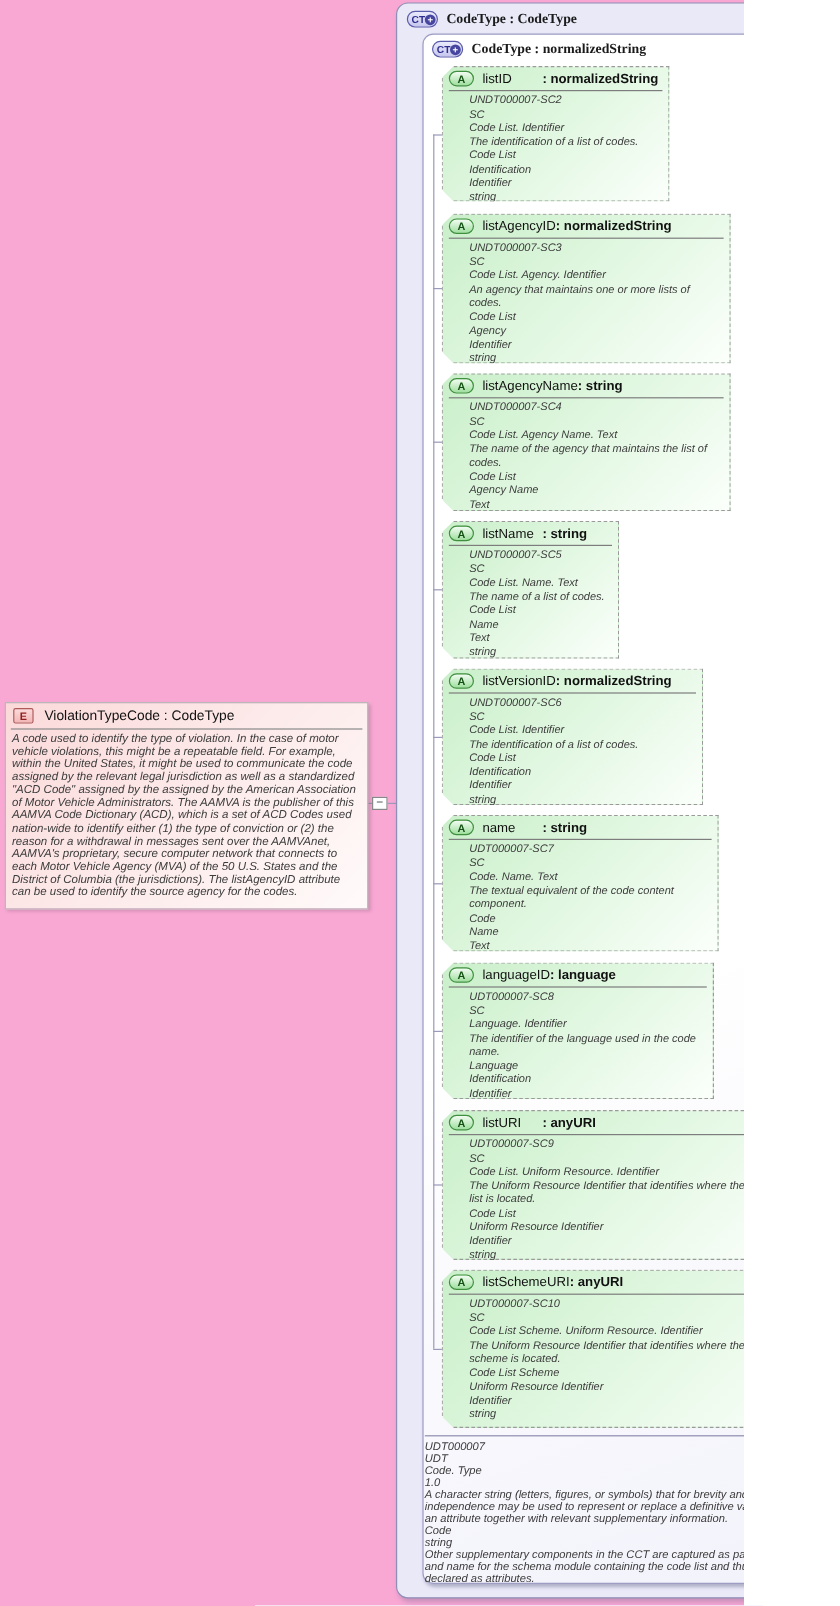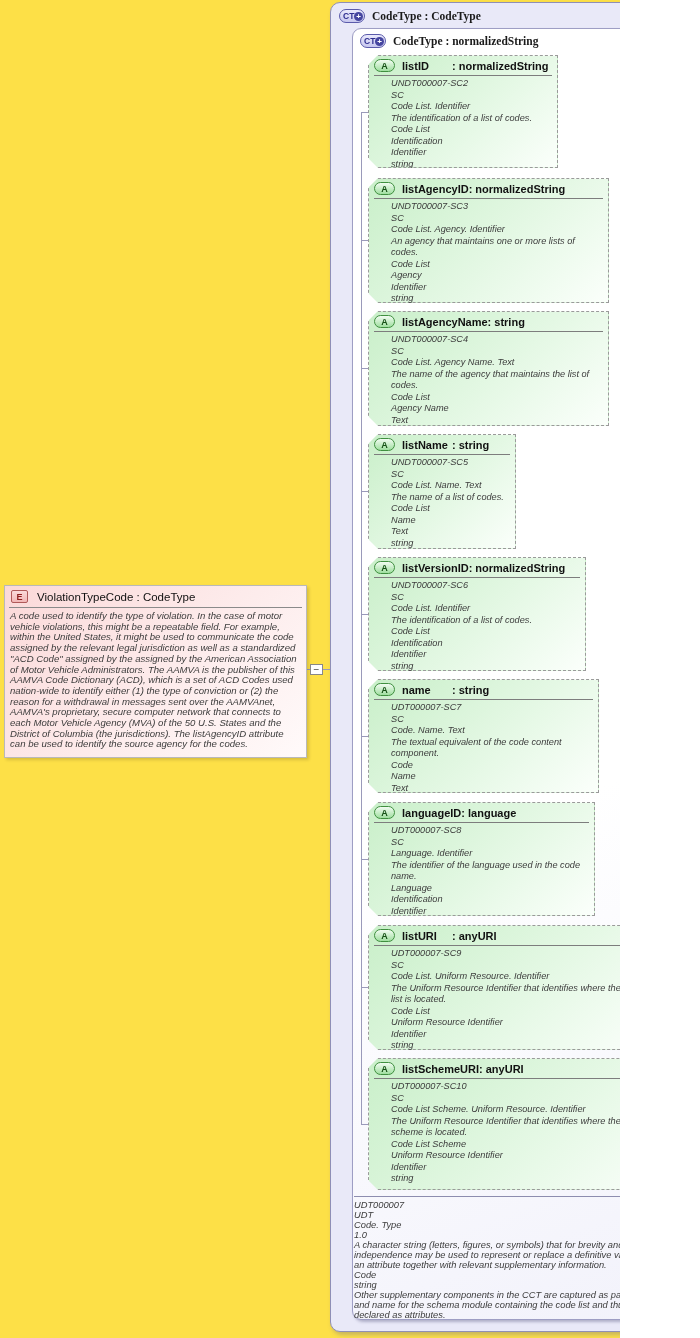--- a/index.html
+++ b/index.html
@@ -1,17 +1,17 @@
 <!DOCTYPE html>
 <html><head>
 <meta charset="utf-8">
 <style>
   * { margin:0; padding:0; box-sizing:border-box; }
   body { background:#ffffff; font-family:"Liberation Sans", sans-serif; }
-  #page { position:relative; width:620px; height:1338px; background:#fde047; overflow:hidden; }
+  #page { position:relative; width:620px; height:1338px; background:#f9a8d4; overflow:hidden; }
 
   
   .line { position:absolute; background:#9a9aba; }
 
   
   .ct-outer { position:absolute; left:330px; top:2px; width:368px; height:1330px;
               background:#e9e9f8; border:1px solid #8f8fb6; border-radius:10px;
               box-shadow:2px 3px 4px rgba(100,100,140,.35); }
   .ct-inner { position:absolute; left:352px; top:28px; width:338px; height:1292px;
               background:linear-gradient(160deg,#ffffff 60%, #f2f2fb 100%);
@@ -31,21 +31,21 @@
 
   
   .attr { position:absolute; left:368px;
           background:linear-gradient(135deg,#c9efc9 0%, #e4f8e4 55%, #fbfffb 100%);
           border:1px dashed #9a9a9a;
           clip-path:polygon(10px 0, 100% 0, 100% 100%, 10px 100%, 0 calc(100% - 10px), 0 10px); }
   .attr-head { display:flex; align-items:center; padding:3px 5px 1px 5px; }
   .a-icon { display:inline-block; width:21px; height:13px; border:1px solid #3f8f3f; border-radius:7px;
             background:linear-gradient(#f2fcf2,#9fdf9f); text-align:center; font-size:9px;
             font-weight:bold; color:#155015; line-height:12px; margin-right:7px; flex:0 0 auto; }
-  .attr-name { font-weight:bold; font-size:11px; color:#111; min-width:50px; display:inline-block; }
+  .attr-name { font-weight:normal; font-size:11px; color:#111; min-width:50px; display:inline-block; }
   .attr-type { font-weight:bold; font-size:11px; color:#111; white-space:nowrap; }
   .sep { border-top:1px solid #7d7d7d; margin:2px 5px 1px 5px; }
   .attr-details { font-style:italic; font-size:9.2px; line-height:11.5px; color:#3c3c3c;
                   padding:1px 5px 3px 22px; white-space:pre-line; }
 
   
   .element-box { position:absolute; left:4px; top:585px; width:303px;
                  background:linear-gradient(135deg,#fbd9d9 0%, #fdecec 55%, #fffafa 100%);
                  border:1px solid #b9b9b9; box-shadow:2px 2px 3px rgba(0,0,0,.15); }
   .el-head { display:flex; align-items:center; padding:4px 6px 2px 6px; }

